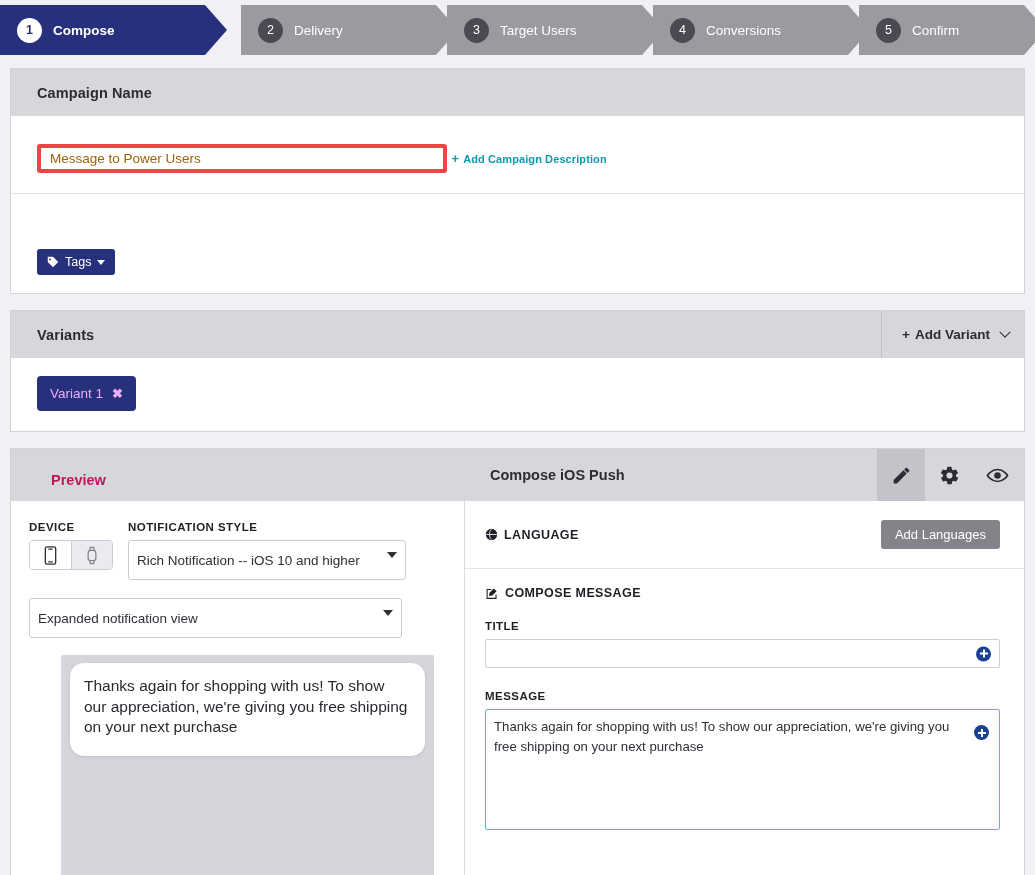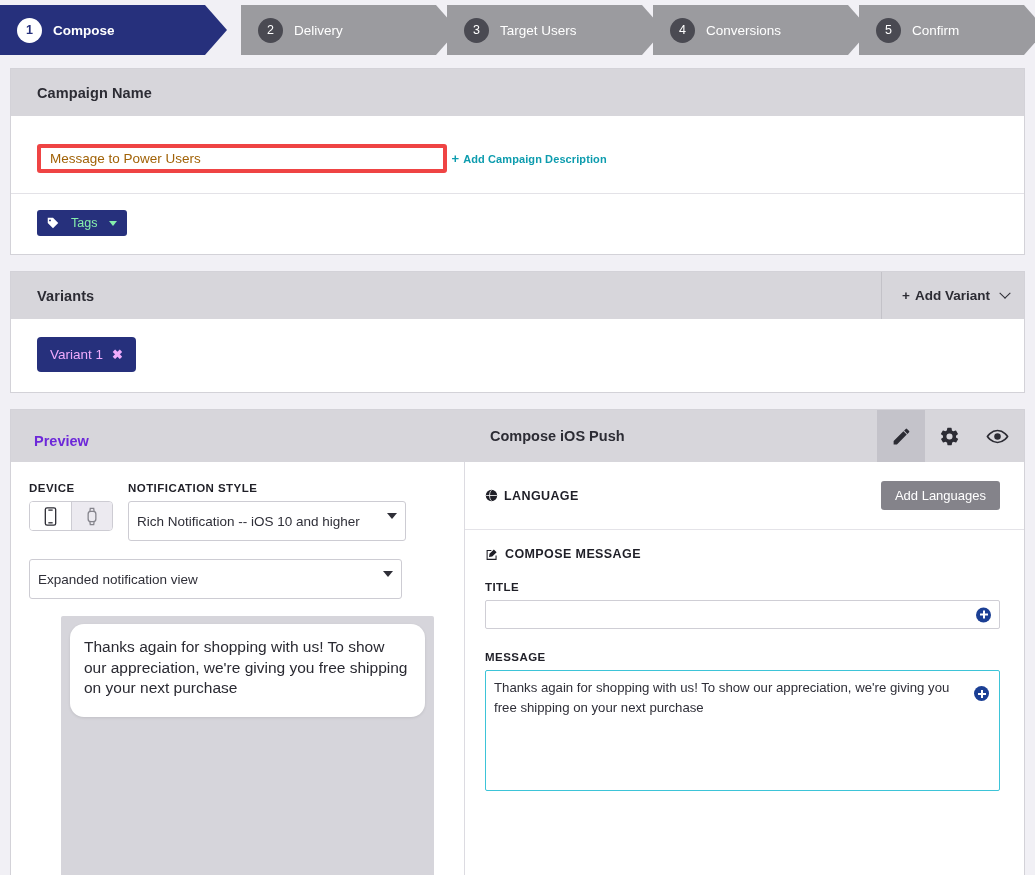--- a/index.html
+++ b/index.html
@@ -124,31 +124,32 @@
     letter-spacing: 0.1px;
   }
   .add-desc .plus { font-size: 13px; font-weight: 700; line-height: 1; }
   .divider-row {
     border-top: 1px solid #e3e2e7;
     padding: 16px 26px 18px 26px;
     background: #fff;
   }
   .btn-tags {
     background: #26307c;
-    color: #86efac;
+    color: #ffffff;
     border: none;
     border-radius: 3px;
     height: 26px;
     padding: 0 10px;
     font-size: 12.5px;
     display: inline-flex;
     align-items: center;
-    gap: 12px;
+    gap: 6px;
     cursor: pointer;
     font-family: "Liberation Sans", sans-serif;
+    margin-top: 39px;
   }
   .caret-dn {
     width: 0; height: 0;
     border-left: 4px solid transparent;
     border-right: 4px solid transparent;
     border-top: 5px solid currentColor;
     display: inline-block;
   }
 
   .gap { height: 16px; }
@@ -195,22 +196,22 @@
 
   
   .compose-head {
     background: #d7d6db;
     height: 52px;
     display: flex;
     align-items: center;
     position: relative;
   }
   .compose-head .ttl-prev {
-    position: absolute; left: 23px;
-    font-size: 14.5px; font-weight: 700; color: #6d28d9; margin-top: 10px;
+    position: absolute; left: 40px;
+    font-size: 14.5px; font-weight: 700; color: #be185d; margin-top: 10px;
   }
   .compose-head .ttl-comp {
     position: absolute; left: 479px;
     font-size: 14.5px; font-weight: 700; color: #2c2c34;
   }
   .head-icons {
     position: absolute; right: 3px; top: 0;
     height: 52px; display: flex; align-items: center;
   }
   .head-icon {

